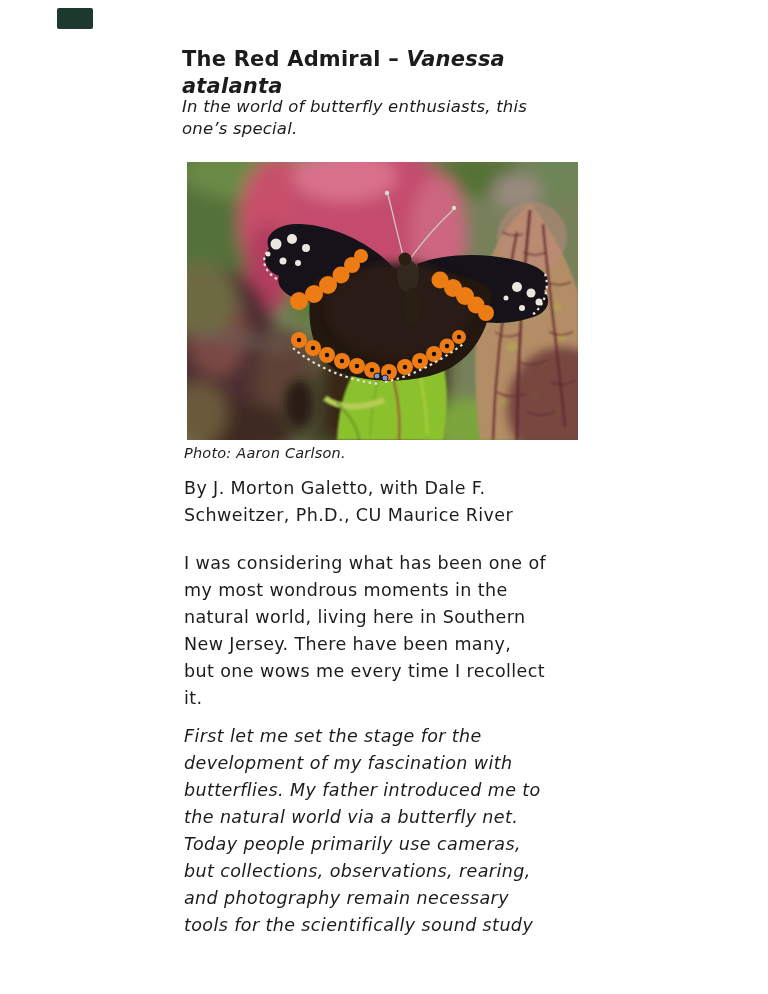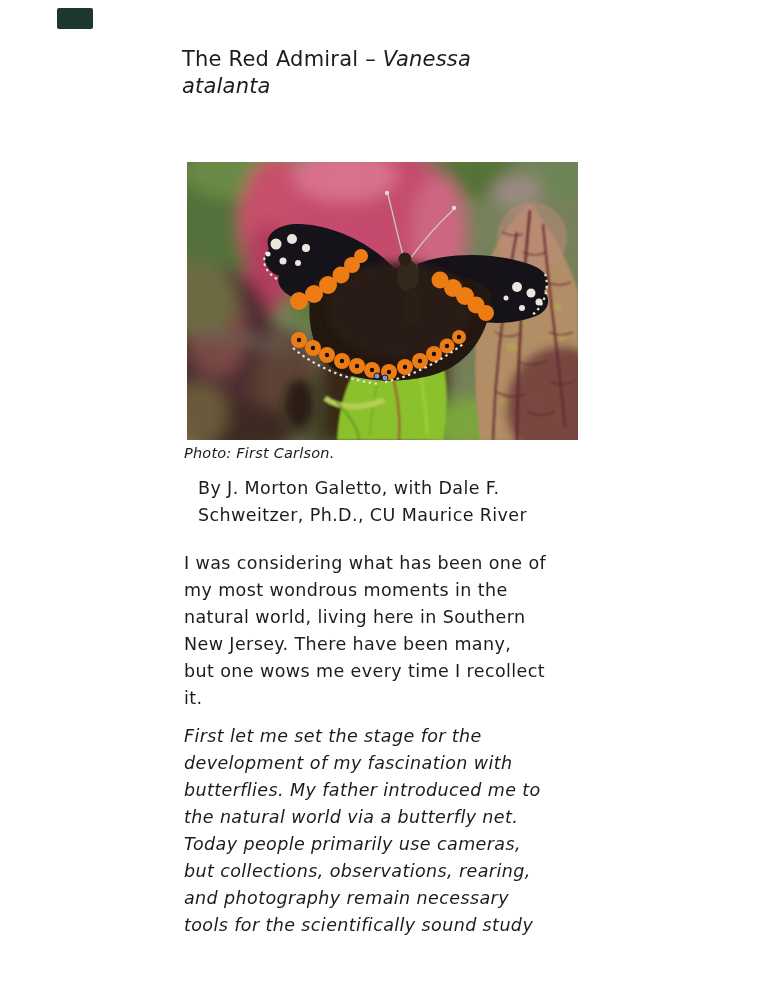--- a/index.html
+++ b/index.html
@@ -14,21 +14,21 @@
   }
   .page { position: relative; width: 768px; height: 994px; }
 
   .corner-mark {
     position: absolute; left: 57px; top: 8px;
     width: 36px; height: 21px; border-radius: 2px;
   }
 
   .title {
     position: absolute; left: 182px; top: 46px; width: 430px;
-    margin: 0; font-size: 21px; font-weight: normal;
+    margin: 0; font-size: 21px; font-weight: bold;
     line-height: 27px; letter-spacing: 0.2px;
   }
   .title .species { font-style: italic; white-space: pre-line; }
 
   .subtitle {
     position: absolute; left: 182px; top: 96px; width: 440px;
     margin: 0; font-size: 16.5px; font-style: italic;
     line-height: 22px; letter-spacing: 0.2px; white-space: pre-line;
   }
 
@@ -37,21 +37,21 @@
     width: 391px; height: 278px; margin: 0; overflow: hidden;
   }
   .photo svg { display: block; }
 
   .credit {
     position: absolute; left: 184px; top: 445px; width: 400px;
     margin: 0; font-size: 14.5px; font-style: italic; letter-spacing: 0.2px;
   }
 
   .byline {
-    position: absolute; left: 198px; top: 475px; width: 440px;
+    position: absolute; left: 184px; top: 475px; width: 440px;
     margin: 0; font-size: 17.5px; line-height: 27px;
     letter-spacing: 0.4px; white-space: pre-line;
   }
 
   .body-para {
     position: absolute; left: 182px; width: 445px;
     margin: 2px; font-size: 17.5px; line-height: 27px;
     letter-spacing: 0.4px; white-space: pre-line;
   }
   .para1 { top: 548px; }
@@ -60,20 +60,22 @@
 </head>
 <body>
 
 <div class="page">
 
   <div class="corner-mark" style="background: rgb(29, 57, 46);"></div>
 
   <h1 class="title"><span>The Red Admiral – </span><span class="species">Vanessa
 atalanta</span></h1>
 
+  <p class="subtitle">In the world of butterfly enthusiasts, this
+one’s special.</p>
 
   <figure class="photo">
     <svg width="391" height="278" viewBox="0 0 391 278" xmlns="http://www.w3.org/2000/svg" role="img">
       <defs>
         <filter id="b8" x="-60%" y="-60%" width="220%" height="220%">
             <feGaussianBlur stdDeviation="8"></feGaussianBlur>
           </filter>
         <filter id="b4" x="-60%" y="-60%" width="220%" height="220%">
             <feGaussianBlur stdDeviation="4"></feGaussianBlur>
           </filter>
@@ -236,21 +238,21 @@
         <g stroke="#e8e4d9" stroke-width="2.2" fill="none" stroke-dasharray="2.5,3.5">
           <path d="M80,90 C74,99 78,110 90,117"></path>
           <path d="M106,186 C130,206 160,218 192,222"></path>
           <path d="M198,220 C226,214 252,200 276,182"></path>
           <path d="M358,112 C362,122 360,142 344,154"></path>
         </g>
       </g>
     </svg>
   </figure>
 
-  <p class="credit">Photo: First Carlson.</p>
+  <p class="credit">Photo: Aaron Carlson.</p>
 
   <p class="byline">By J. Morton Galetto, with Dale F.
 Schweitzer, Ph.D., CU Maurice River</p>
 
   <p class="body-para para1">I was considering what has been one of
 my most wondrous moments in the
 natural world, living here in Southern
 New Jersey. There have been many,
 but one wows me every time I recollect
 it.</p>

